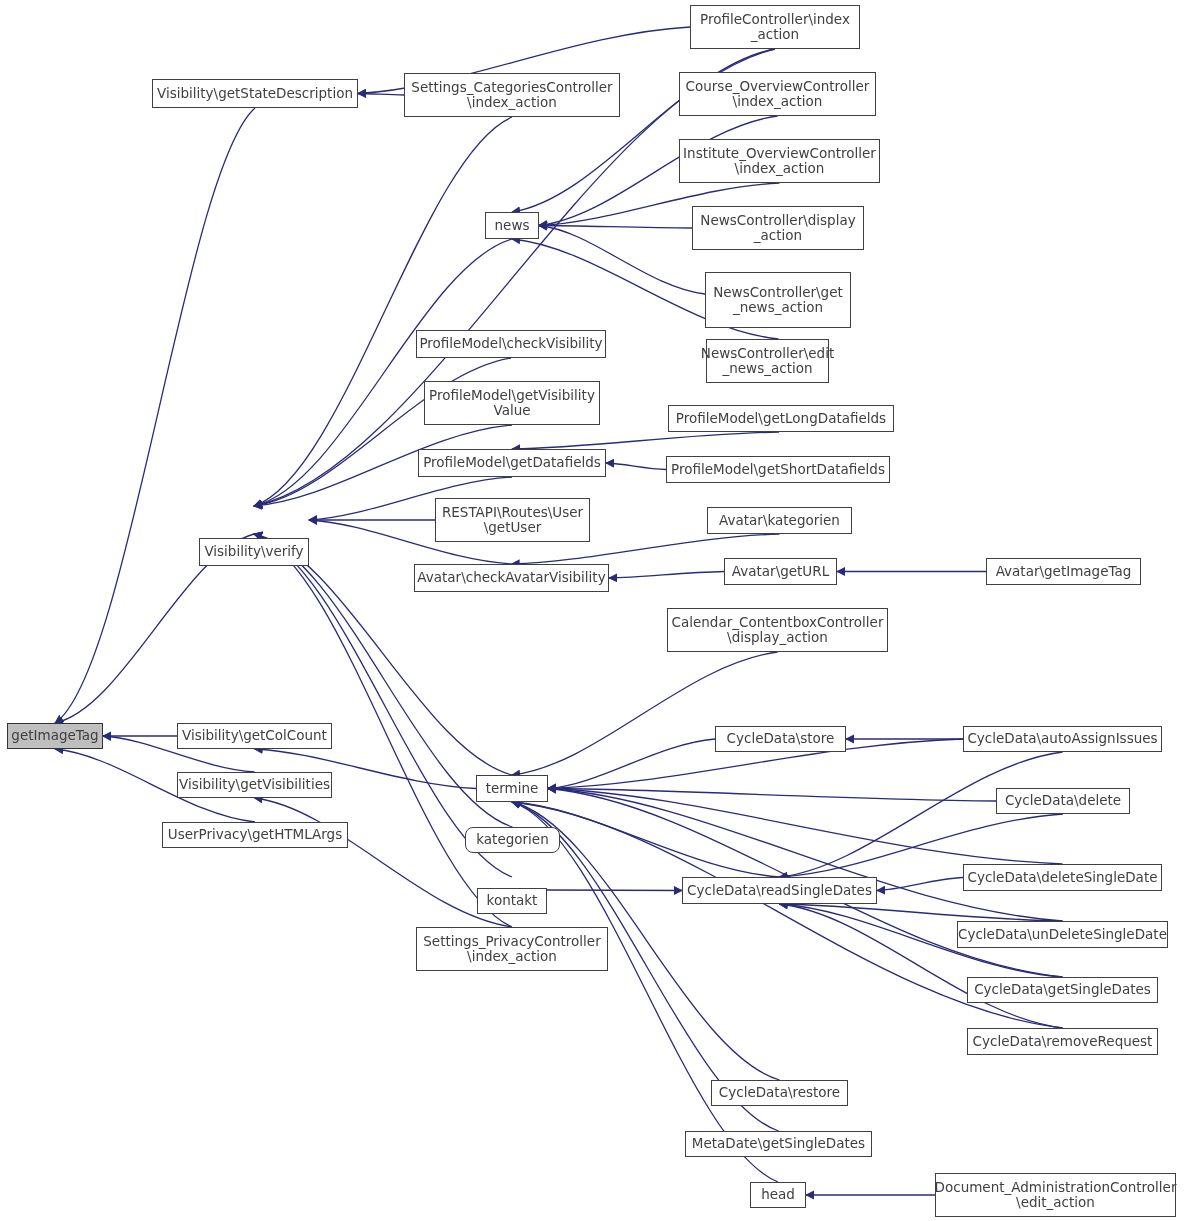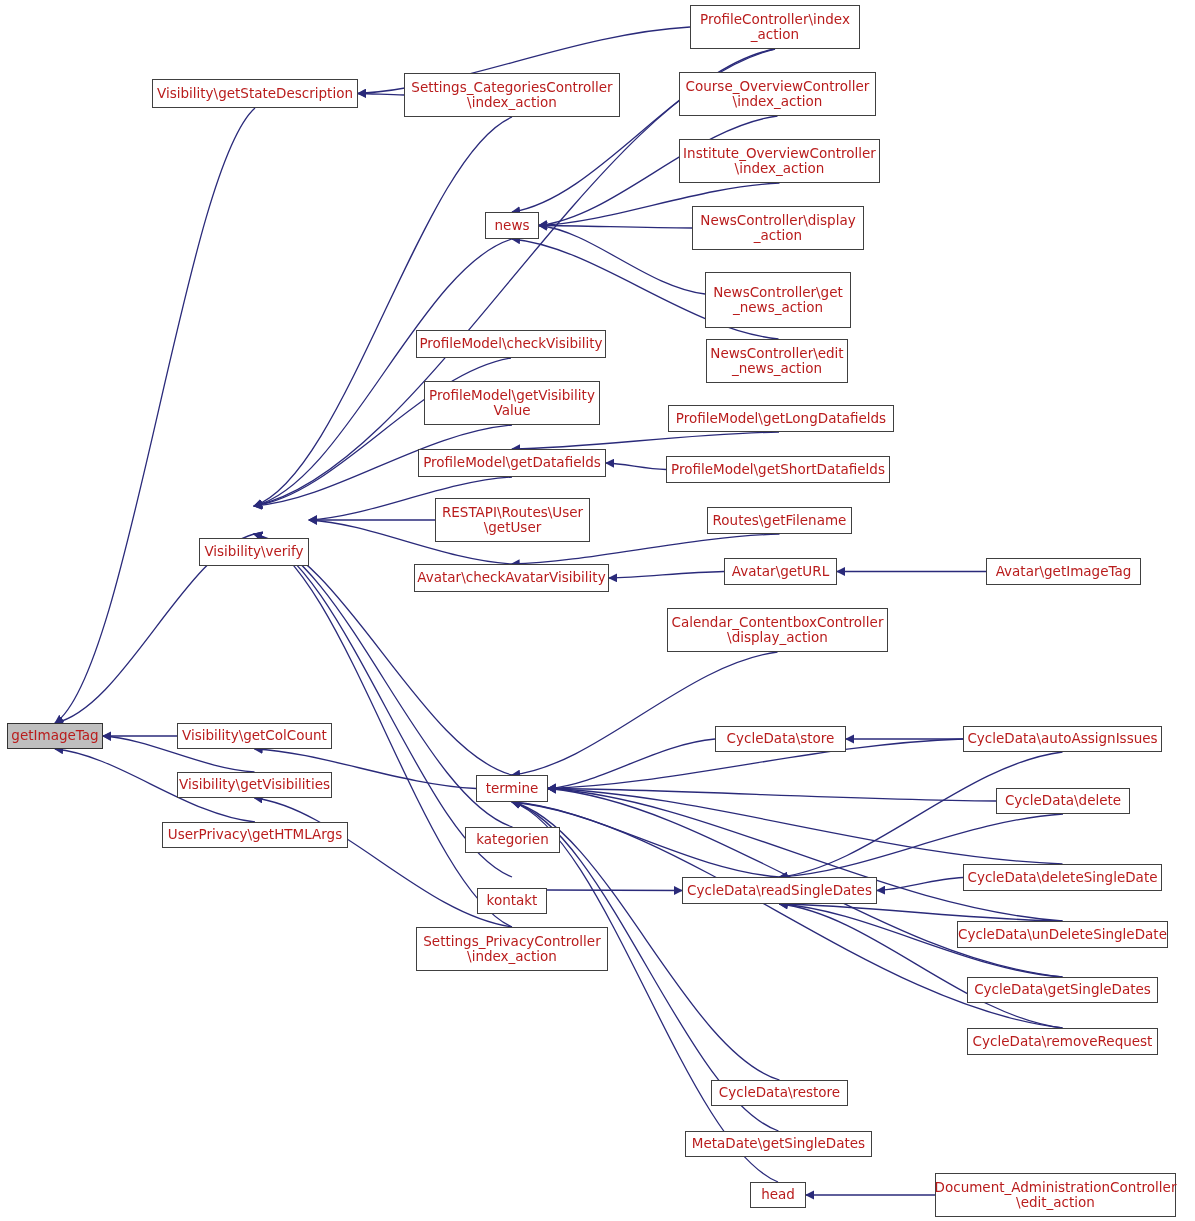--- a/index.html
+++ b/index.html
@@ -9,21 +9,21 @@
     background:#ffffff;
     font-family:"DejaVu Sans","Liberation Sans",sans-serif;
     overflow:hidden;
   }
   svg#edges{position:absolute;left:0;top:0;width:1195px;height:1221px;}
   .node{
     position:absolute;
     box-sizing:border-box;
     border:1px solid #404040;
     background:#ffffff;
-    color:#b91c1c;
+    color:#404040;
     font-size:13.5px;
     line-height:15.5px;
     display:flex;
     align-items:center;
     justify-content:center;
     text-align:center;
     white-space:pre-line;
     z-index:5;
   }
   .node.root{
@@ -106,42 +106,42 @@
 _action</div>
       <div class="node" style="left: 679px; top: 72px; width: 197px; height: 44px;">Course_OverviewController
 \index_action</div>
       <div class="node" style="left: 679px; top: 139px; width: 201px; height: 44px;">Institute_OverviewController
 \index_action</div>
       <div class="node" style="left: 485px; top: 212px; width: 54px; height: 27px;">news</div>
       <div class="node" style="left: 692px; top: 206px; width: 172px; height: 44px;">NewsController\display
 _action</div>
       <div class="node" style="left: 705px; top: 272px; width: 146px; height: 56px;">NewsController\get
 _news_action</div>
-      <div class="node" style="left: 706px; top: 339px; width: 142px; height: 44px;">NewsController\edit
+      <div class="node" style="left: 706px; top: 339px; width: 123px; height: 44px;">NewsController\edit
 _news_action</div>
       <div class="node" style="left: 416px; top: 330px; width: 190px; height: 28px;">ProfileModel\checkVisibility</div>
       <div class="node" style="left: 424px; top: 381px; width: 176px; height: 44px;">ProfileModel\getVisibility
 Value</div>
       <div class="node" style="left: 418px; top: 449px; width: 188px; height: 28px;">ProfileModel\getDatafields</div>
       <div class="node" style="left: 668px; top: 405px; width: 226px; height: 27px;">ProfileModel\getLongDatafields</div>
       <div class="node" style="left: 666px; top: 456px; width: 224px; height: 27px;">ProfileModel\getShortDatafields</div>
       <div class="node" style="left: 199px; top: 506px; width: 110px; height: 28px; margin-top: 32px;">Visibility\verify</div>
       <div class="node" style="left: 435px; top: 498px; width: 155px; height: 44px;">RESTAPI\Routes\User
 \getUser</div>
       <div class="node" style="left: 414px; top: 564px; width: 195px; height: 28px;">Avatar\checkAvatarVisibility</div>
-      <div class="node" style="left: 707px; top: 507px; width: 145px; height: 27px;">Routes\getFilename</div>
+      <div class="node" style="left: 707px; top: 507px; width: 145px; height: 27px;">Avatar\kategorien</div>
       <div class="node" style="left: 724px; top: 558px; width: 113px; height: 27px;">Avatar\getURL</div>
       <div class="node" style="left: 986px; top: 558px; width: 155px; height: 27px;">Avatar\getImageTag</div>
       <div class="node" style="left: 667px; top: 608px; width: 221px; height: 44px;">Calendar_ContentboxController
 \display_action</div>
       <div class="node" style="left: 177px; top: 723px; width: 155px; height: 26px;">Visibility\getColCount</div>
       <div class="node" style="left: 177px; top: 772px; width: 155px; height: 26px;">Visibility\getVisibilities</div>
       <div class="node" style="left: 162px; top: 822px; width: 186px; height: 26px;">UserPrivacy\getHTMLArgs</div>
       <div class="node" style="left: 476px; top: 775px; width: 72px; height: 27px;">termine</div>
-      <div class="node" style="left: 465px; top: 827px; width: 95px; height: 26px;">kategorien</div>
+      <div class="node" style="left: 465px; top: 827px; width: 95px; height: 26px; border-radius: 8px;">kategorien</div>
       <div class="node" style="left: 477px; top: 877px; width: 70px; height: 26px; margin-top: 11px;">kontakt</div>
       <div class="node" style="left: 416px; top: 927px; width: 192px; height: 44px;">Settings_PrivacyController
 \index_action</div>
       <div class="node" style="left: 715px; top: 726px; width: 131px; height: 26px;">CycleData\store</div>
       <div class="node" style="left: 963px; top: 726px; width: 199px; height: 26px;">CycleData\autoAssignIssues</div>
       <div class="node" style="left: 996px; top: 788px; width: 134px; height: 26px;">CycleData\delete</div>
       <div class="node" style="left: 682px; top: 877px; width: 195px; height: 27px;">CycleData\readSingleDates</div>
       <div class="node" style="left: 963px; top: 864px; width: 199px; height: 27px;">CycleData\deleteSingleDate</div>
       <div class="node" style="left: 957px; top: 921px; width: 211px; height: 27px;">CycleData\unDeleteSingleDate</div>
       <div class="node" style="left: 967px; top: 977px; width: 191px; height: 26px;">CycleData\getSingleDates</div>

